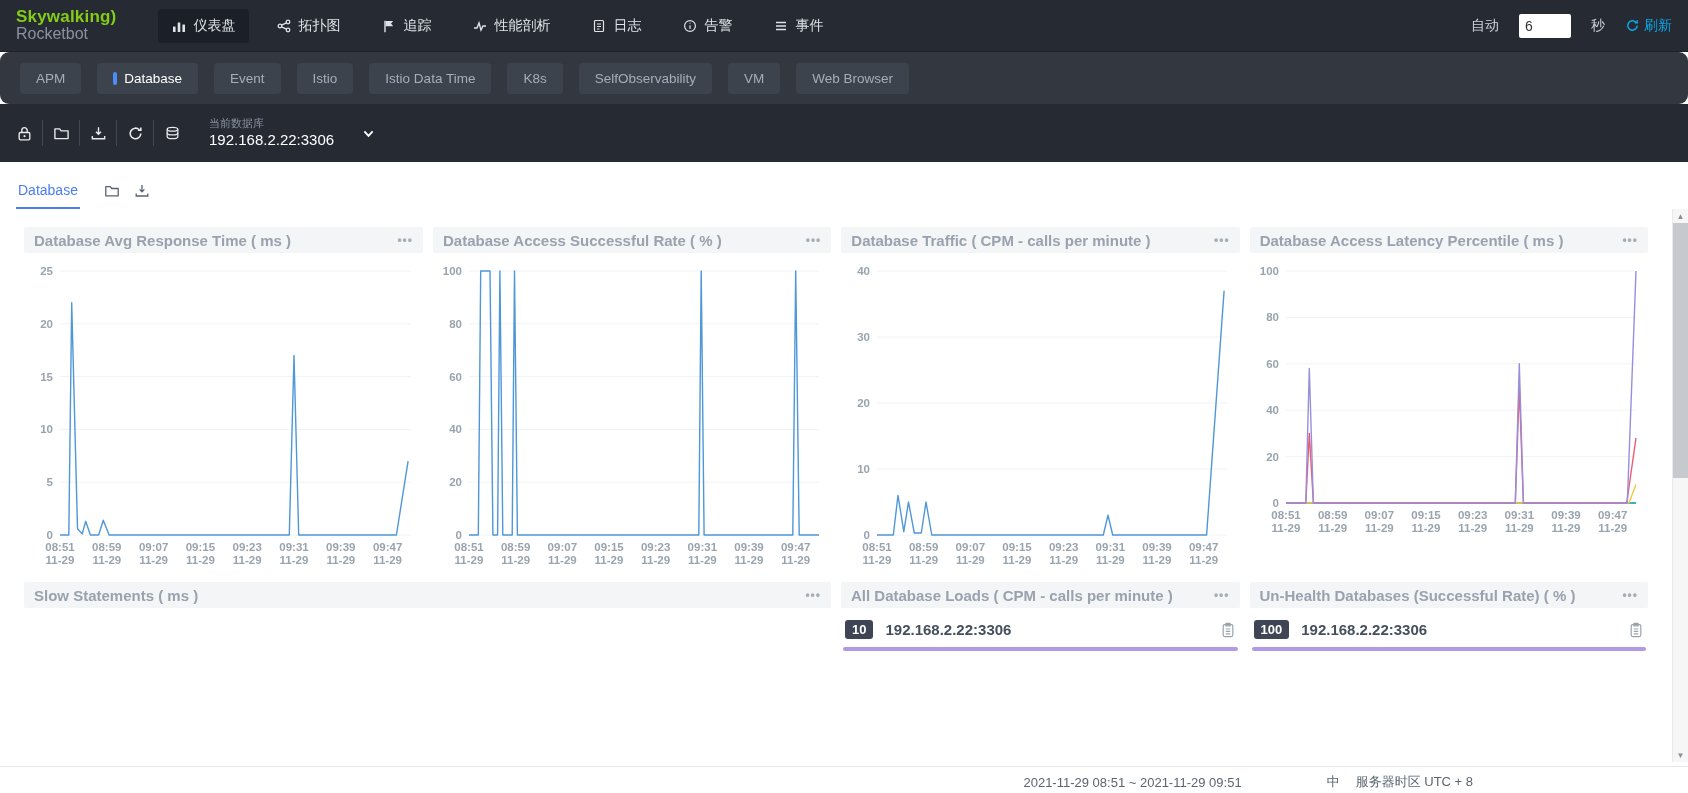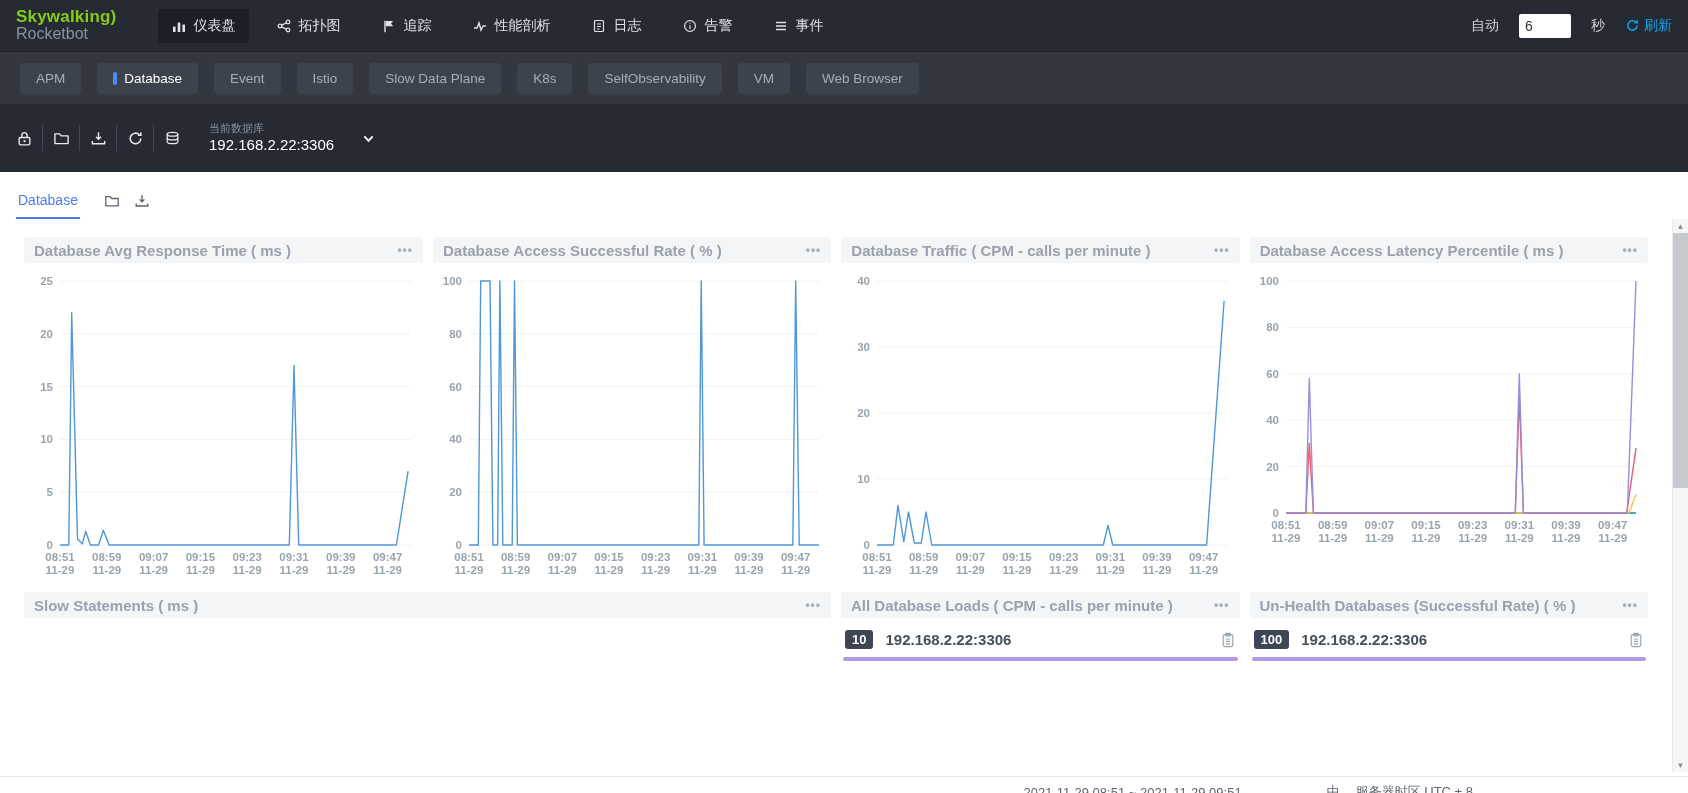--- a/index.html
+++ b/index.html
@@ -19,29 +19,29 @@
   .nav-item.active { background:#1b1f27; }
   .nav-item .icon, .icon16 { display:inline-flex; }
   .nav-item .icon svg { width:14px; height:14px; }
   .topnav-right { margin-left:auto; display:flex; align-items:center; gap:20px; color:#cfd3da; font-size:14px; }
   .auto-input { width:52px; height:24px; border:none; border-radius:2px; background:#fff;
     color:#333; font-size:14px; padding:0 6px; font-family:inherit; }
   .refresh-group { display:flex; align-items:center; gap:4px; color:#0ea5e9; cursor:pointer; }
   .refresh-group svg { width:15px; height:15px; }
 
   
-  .tabsbar { height:52px; background:#333840; display:flex; align-items:center; gap:16px; padding:0 20px; }
+  .tabsbar { height:52px; background:#333840; display:flex; align-items:center; gap:16px; padding:0 20px;border-radius:9px; }
   .tab-btn { background:#3d434d; border-radius:4px; color:#a6adb9; font-size:13.5px;
     padding:8px 16px; cursor:pointer; display:flex; align-items:center; gap:7px; white-space:nowrap; }
   .tab-btn.active { color:#fff; }
   .tab-btn .ind { width:4px; height:13px; border-radius:2px; background:#4b8df8; display:none; }
   .tab-btn.active .ind { display:inline-block; }
 
   
-  .toolbar { height:68px; background:#252a33; display:flex; align-items:center; padding:0 6px; }
+  .toolbar { height:58px; background:#252a33; display:flex; align-items:center; padding:0 6px; }
   .tool-ic { display:flex; align-items:center; justify-content:center; width:37px; height:26px;
     color:#e8eaee; border-right:1px solid #414754; cursor:pointer; }
   .tool-ic:last-of-type { border-right:none; }
   .tool-ic svg { width:17px; height:17px; }
   .db-select { display:flex; align-items:center; margin-left:18px; cursor:pointer; }
   .db-select .txt { line-height:1.25; }
   .db-select .lbl { color:#8b93a0; font-size:11px; }
   .db-select .val { color:#fff; font-size:15px; }
   .db-select .chev { color:#fff; margin-left:28px; display:inline-flex; }
   .db-select .chev svg { width:13px; height:13px; }
@@ -187,21 +187,21 @@
       <span class="ind"></span>
       <span>Database</span>
     </div>
     <div class="tab-btn">
       <span>Event</span>
     </div>
     <div class="tab-btn">
       <span>Istio</span>
     </div>
     <div class="tab-btn">
-      <span>Slow Data Plane</span>
+      <span>Istio Data Time</span>
     </div>
     <div class="tab-btn">
       <span>K8s</span>
     </div>
     <div class="tab-btn">
       <span>SelfObservability</span>
     </div>
     <div class="tab-btn">
       <span>VM</span>
     </div>

